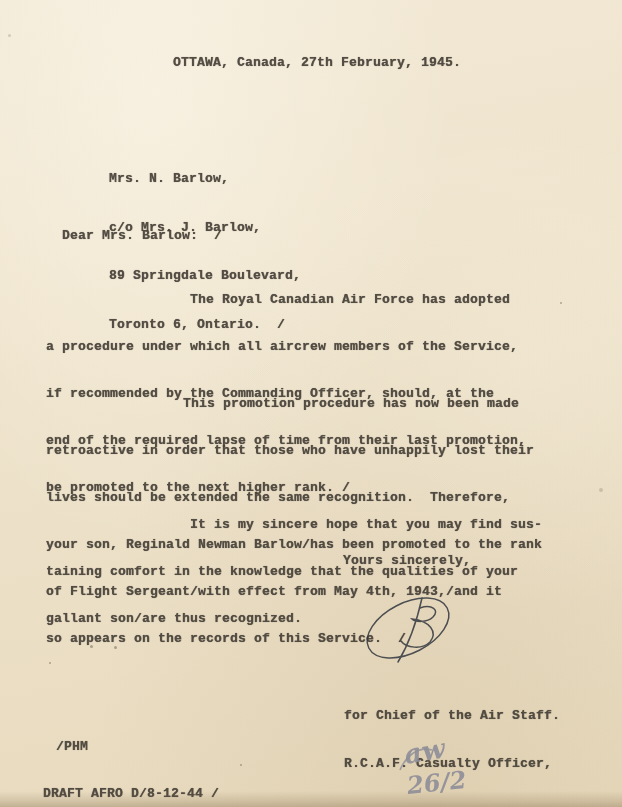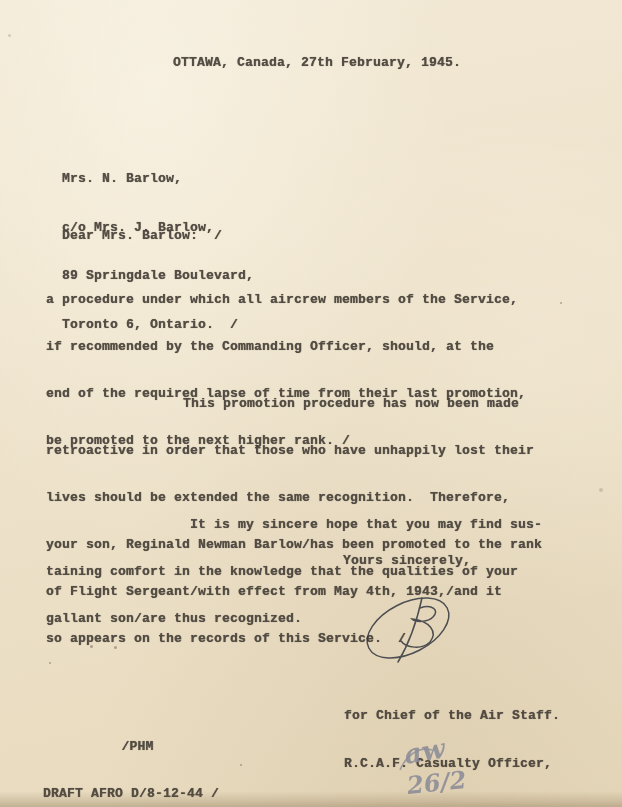--- a/index.html
+++ b/index.html
@@ -21,26 +21,26 @@
     color: #474139;
     letter-spacing: 0.2px;
   }
   .type {
     position: absolute;
     white-space: pre;
     text-shadow: 0 0 0.9px rgba(71,64,55,0.75), 0.4px 0.4px 0.6px rgba(71,64,55,0.35);
     opacity: 0.93;
   }
   .para div { line-height: 17px; }
-  .addr div { line-height: 18.5px; }
+  .addr div { line-height: 18.5px; margin-left: 47px; }
   .sigblock div { line-height: 17.5px; }
   .refblock div { line-height: 17px; }
   .indent1 { padding-left: 144px; }
   .indent2 { padding-left: 137px; }
-  .refindent { padding-left: 13px; text-align: center; }
+  .refindent { padding-left: 13px; }
   .speck {
     position: absolute;
     border-radius: 50%;
     background: rgba(95,85,62,0.45);
   }
   .bottom-shadow {
     position: absolute;
     left: 0; right: 0; bottom: 0;
     height: 16px;
     background: linear-gradient(to bottom, rgba(118,95,58,0) 0%, rgba(118,95,58,0.18) 60%, rgba(110,88,52,0.32) 100%);
@@ -57,20 +57,21 @@
   <div class="type addr" style="left:62px; top:140px;">
     <div>Mrs. N. Barlow,</div>
     <div>c/o Mrs. J. Barlow,</div>
     <div>89 Springdale Boulevard,</div>
     <div>Toronto 6, Ontario.  /</div>
   </div>
 
   <div class="type" style="left:62px; top:228px;">Dear Mrs. Barlow:  /</div>
 
   <div class="type para" style="left:46px; top:261px;">
+    <div class="indent1">The Royal Canadian Air Force has adopted</div>
     <div>a procedure under which all aircrew members of the Service,</div>
     <div>if recommended by the Commanding Officer, should, at the</div>
     <div>end of the required lapse of time from their last promotion,</div>
     <div>be promoted to the next higher rank. /</div>
   </div>
 
   <div class="type para" style="left:46px; top:365px;">
     <div class="indent2">This promotion procedure has now been made</div>
     <div>retroactive in order that those who have unhappily lost their</div>
     <div>lives should be extended the same recognition.  Therefore,</div>

